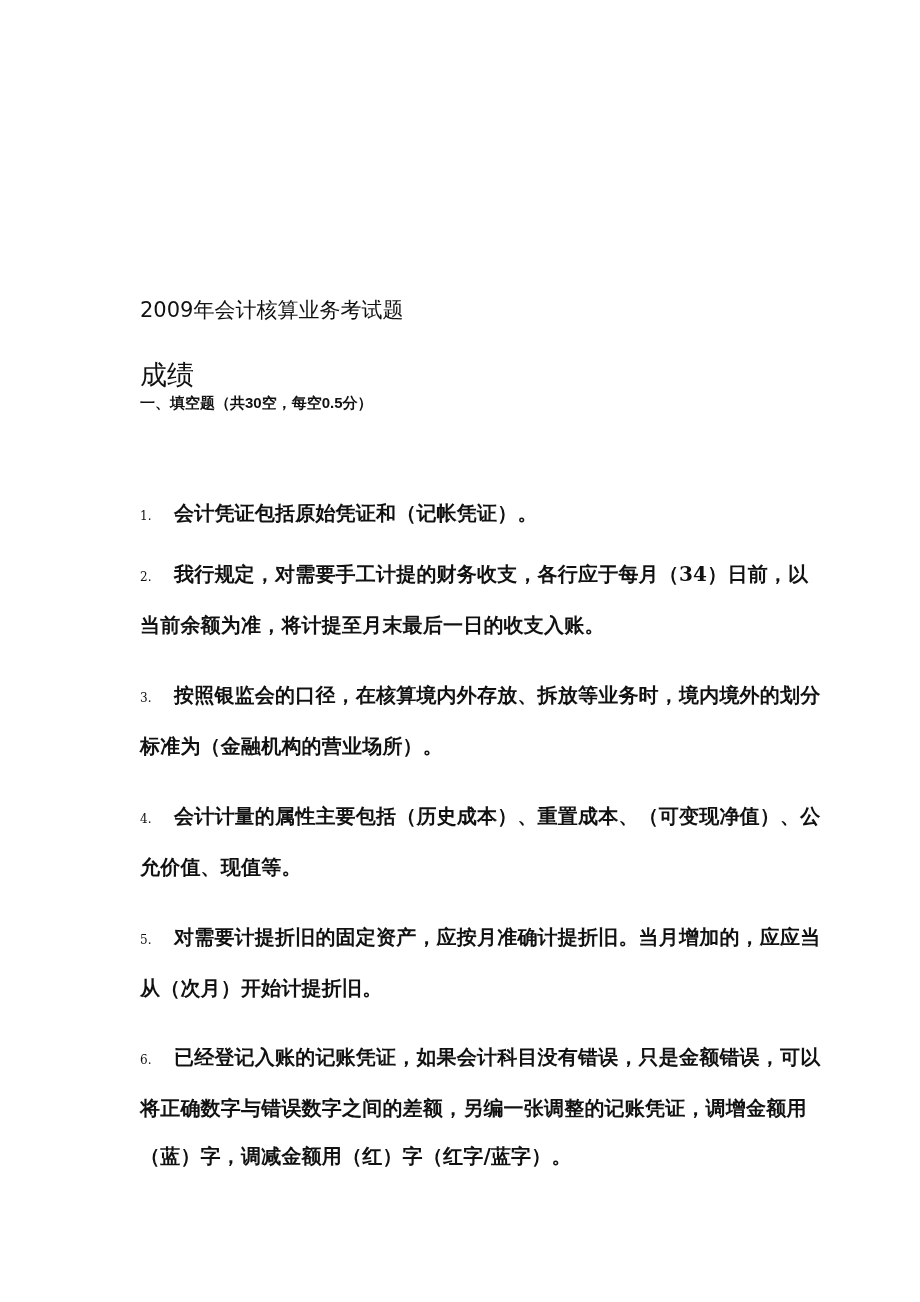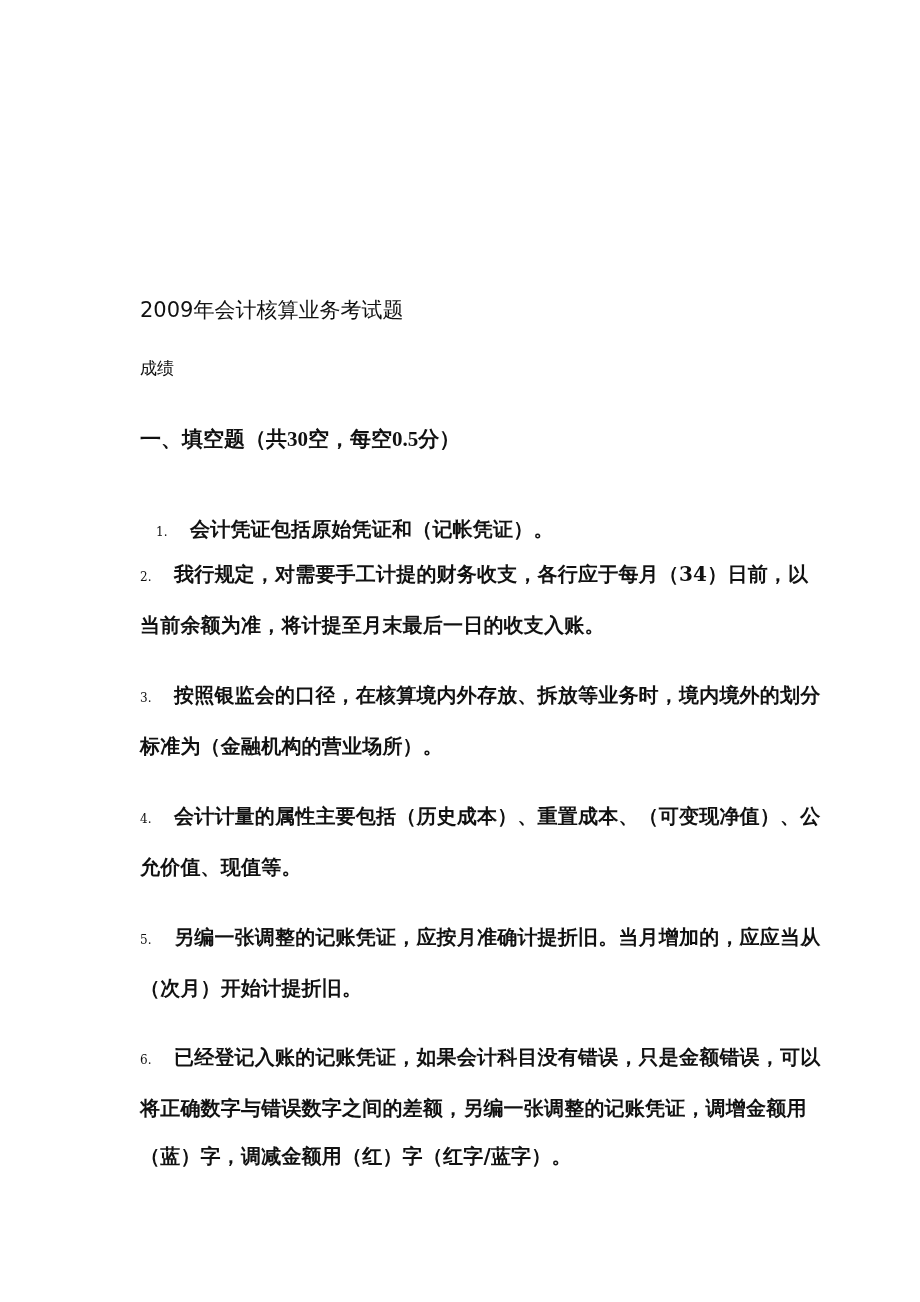--- a/index.html
+++ b/index.html
@@ -1,27 +1,27 @@
 <!DOCTYPE html>
 <html><head>
 <meta charset="utf-8">
 <style>
   html, body { margin: 0; padding: 0; background: #ffffff; }
   body { width: 920px; height: 1302px; position: relative; overflow: hidden;
          font-family: "DejaVu Serif", "Liberation Serif", serif; color: #111; }
   .page { position: absolute; left: 140px; top: 0; width: 680px; }
   .title { position: absolute; top: 296px; left: 0; font-size: 21px; font-weight: normal;
            font-family: "DejaVu Sans", "Liberation Sans", sans-serif; white-space: nowrap; }
-  .score { position: absolute; top: 357px; left: 0; font-size: 17px; white-space: nowrap; }
-  .section { position: absolute; top: 425px; left: 0; font-size: 21px; font-weight: bold;
-             font-family: Liberation Serif, serif; white-space: nowrap; }
+  .score { position: absolute; top: 357px; left: 0; font-size: 27px; white-space: nowrap; }
+  .section { position: absolute; top: 394px; left: 0; font-size: 15px; font-weight: bold;
+             font-family: Liberation Sans, sans-serif; white-space: nowrap; }
   .q { position: absolute; left: 0; width: 682px; font-size: 20px; line-height: 48px;
        font-weight: bold; letter-spacing: 0.2px; }
   .q .num { font-size: 12px; font-weight: normal; display: inline-block; width: 34px; }
-  .q1 { top: 505px; margin-left: 16px; }
+  .q1 { top: 489px; }
   .q2 { top: 550px; }
   .q3 { top: 671px; }
   .q4 { top: 792px; }
   .q5 { top: 913px; }
   .q6 { top: 1033px; }
 </style>
 </head>
 <body>
 
 <div class="page">
@@ -35,18 +35,18 @@
   <div class="q q2">
     <span class="num">2.</span><span>我行规定，对需要手工计提的财务收支，各行应于每月（34）日前，以当前余额为准，将计提至月末最后一日的收支入账。</span>
   </div>
   <div class="q q3">
     <span class="num">3.</span><span>按照银监会的口径，在核算境内外存放、拆放等业务时，境内境外的划分标准为（金融机构的营业场所）。</span>
   </div>
   <div class="q q4">
     <span class="num">4.</span><span>会计计量的属性主要包括（历史成本）、重置成本、（可变现净值）、公允价值、现值等。</span>
   </div>
   <div class="q q5">
-    <span class="num">5.</span><span>另编一张调整的记账凭证，应按月准确计提折旧。当月增加的，应应当从（次月）开始计提折旧。</span>
+    <span class="num">5.</span><span>对需要计提折旧的固定资产，应按月准确计提折旧。当月增加的，应应当从（次月）开始计提折旧。</span>
   </div>
   <div class="q q6">
     <span class="num">6.</span><span>已经登记入账的记账凭证，如果会计科目没有错误，只是金额错误，可以将正确数字与错误数字之间的差额，另编一张调整的记账凭证，调增金额用（蓝）字，调减金额用（红）字（红字/蓝字）。</span>
   </div>
 </div>
 
 </body></html>

